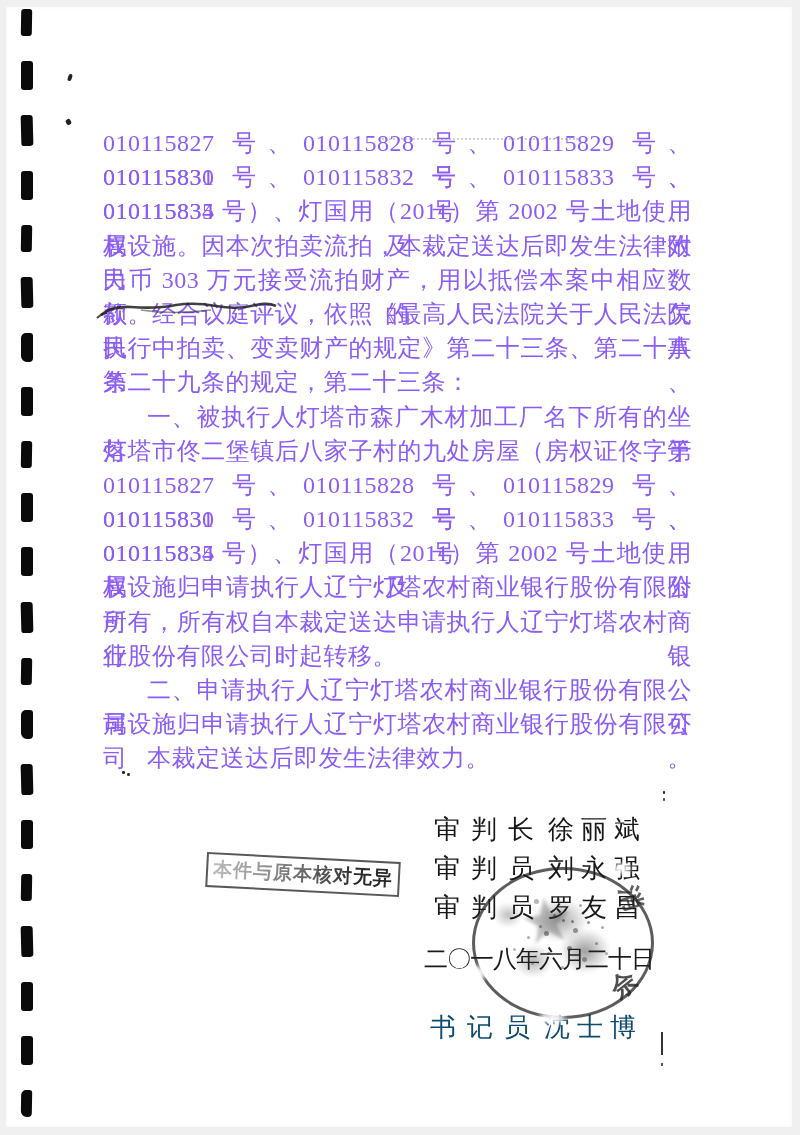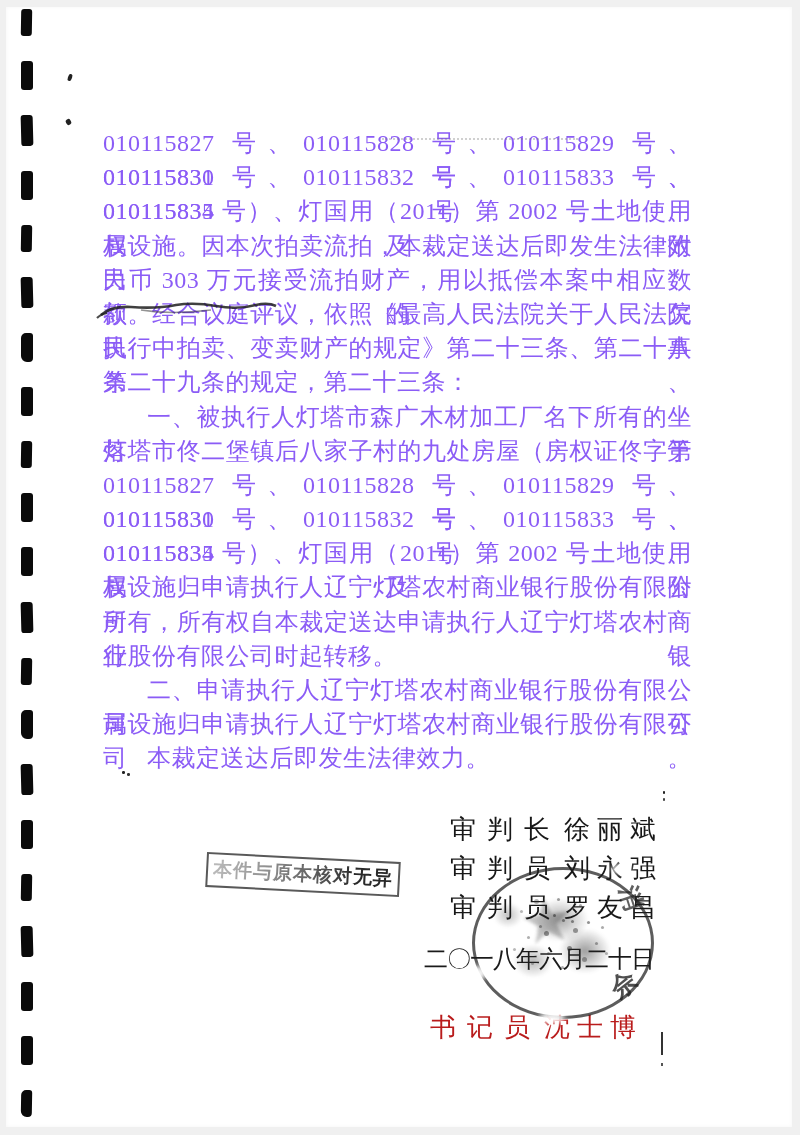--- a/index.html
+++ b/index.html
@@ -14,26 +14,26 @@
   .hole:nth-child(4n+1){height:27px;width:11px;transform:rotate(1deg);}
   .hole:nth-child(7n){border-radius:5px 3px 4px 6px;}
 
   
   .doc-body{position:absolute;left:103px;top:126px;width:589px;color:#8b5cf6;font-size:24px;}
   .line{height:34.2px;line-height:34.2px;white-space:nowrap;letter-spacing:0.5px;}
   .line.fill{white-space:normal;text-align:justify;text-align-last:justify;text-justify:inter-character;}
   .line.ind{text-indent:44px;}
 
   
-  .sig-block{position:absolute;left:450px;top:810px;color:#181818;font-size:26px;}
+  .sig-block{position:absolute;left:434px;top:810px;color:#181818;font-size:26px;}
   .sig-row{height:39px;line-height:39px;white-space:nowrap;}
   .sig-role{letter-spacing:11px;}
   .sig-name{margin-left:3px;letter-spacing:7px;}
   .ruling-date{position:absolute;left:424px;top:943px;font-size:24px;letter-spacing:-1px;color:#1a1a1a;white-space:nowrap;}
-  .clerk-row{position:absolute;left:430px;top:1010px;font-size:26px;color:#b91c1c;white-space:nowrap;}
+  .clerk-row{position:absolute;left:430px;top:1010px;font-size:26px;color:#0c4a6e;white-space:nowrap;}
 
   
   .verify-stamp{position:absolute;left:206px;top:857px;transform:rotate(3deg);border:2px solid rgba(25,25,25,0.72);padding:2px 5px 3px 5px;background:transparent;}
   .verify-stamp span{display:inline-block;font-size:19px;letter-spacing:1px;color:#1d1d1d;font-weight:bold;
     -webkit-mask-image:linear-gradient(90deg,rgba(0,0,0,0.30) 0%,rgba(0,0,0,0.45) 25%,rgba(0,0,0,0.70) 55%,rgba(0,0,0,0.95) 80%);
     mask-image:linear-gradient(90deg,rgba(0,0,0,0.30) 0%,rgba(0,0,0,0.45) 25%,rgba(0,0,0,0.70) 55%,rgba(0,0,0,0.95) 80%);}
 
   
   .seal{position:absolute;left:472px;top:867px;width:176px;height:146px;border:3px solid rgba(30,30,30,0.72);border-radius:50%;filter:blur(0.3px);}
   .seal-star{position:absolute;left:44px;top:14px;font-size:62px;color:rgba(45,45,45,0.26);filter:blur(1.6px);transform:rotate(-8deg);}

